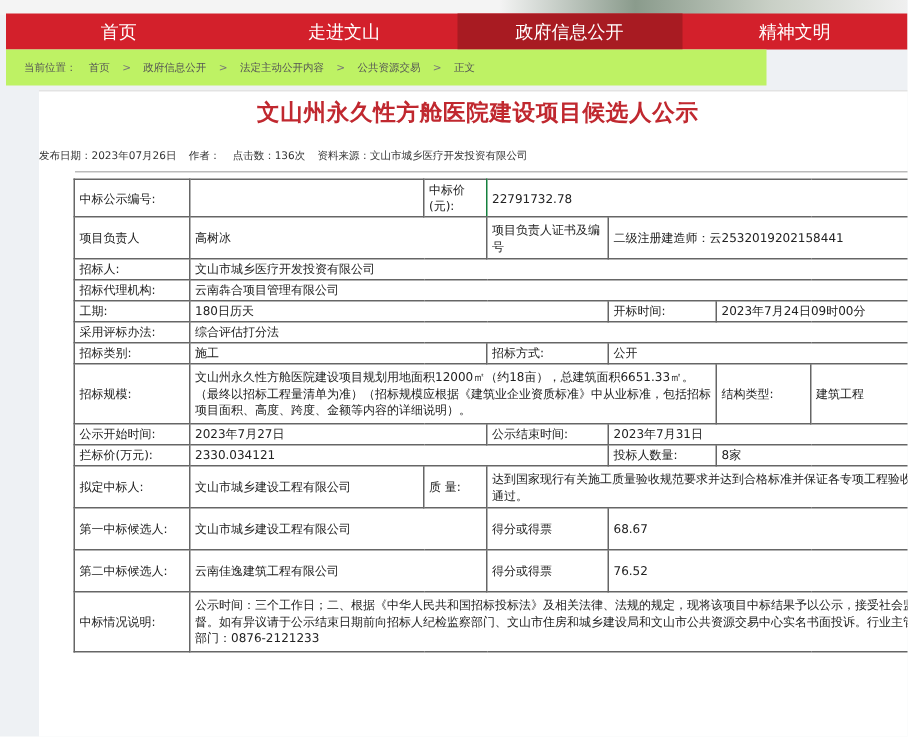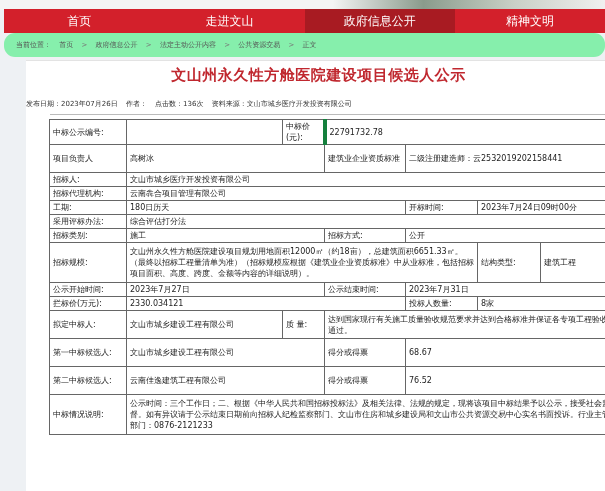--- a/index.html
+++ b/index.html
@@ -1,21 +1,21 @@
 <!DOCTYPE html>
 <html><head>
 <meta charset="utf-8">
 <style>
   html,body{margin:0;padding:0;}
   body{width:605px;height:491px;overflow:hidden;background:#eef1f4;font-family:"DejaVu Sans","Liberation Sans",sans-serif;position:relative;}
   .banner{position:absolute;left:0;top:0;width:605px;height:10px;background:linear-gradient(90deg,#f4f4f4 0%,#f4f4f4 55%,#8a9b8c 70%,#c9d0c6 85%,#f0f0f0 100%);}
   .nav{position:absolute;left:4px;top:9px;width:601px;height:24px;background:#d3202b;display:flex;}
   .nav-item{flex:1;color:#fff;font-size:12px;line-height:24px;text-align:center;cursor:pointer;}
   .nav-item.active{background:#a81b22;}
-  .crumb{position:absolute;left:4px;top:33px;width:601px;height:24px;background:#86efac;font-size:7px;color:#555;line-height:24px;border-radius:11px;}
+  .crumb{position:absolute;left:4px;top:33px;width:507px;height:24px;background:#bef264;font-size:7px;color:#555;line-height:24px;}
   .crumb span{margin-right:6px;}
   .crumb .sep{color:#777;}
   .page{position:absolute;left:10px;top:60px;width:595px;height:431px;background:#fff;border-top:1px solid #e3e3e3;margin-left:16px;}
   .title{position:absolute;left:0;top:5px;width:585px;text-align:center;font-size:15px;color:#c0282f;font-weight:bold;letter-spacing:0.5px;}
   .meta{position:absolute;left:0;top:38px;width:585px;font-size:7px;color:#333;}
   .meta span{margin-right:6px;}
   .rule{position:absolute;left:24px;top:53px;width:561px;height:1px;background:#bbb;}
   table{position:absolute;left:23px;top:58px;border-collapse:collapse;table-layout:fixed;width:564px;font-size:8px;color:#222;}
   td{border:1px solid #666;padding:1px 3px;vertical-align:middle;line-height:11px;word-break:break-all;}
 </style>
@@ -62,27 +62,27 @@
         <col style="width:42px">
       <col style="width:81px">
         <col style="width:72px">
         <col style="width:63px">
         <col style="width:73px">
     </colgroup>
     <tbody>
         <tr style="height:16px">
       <td>中标公示编号:</td>
       <td colspan="2"></td>
-      <td colspan="1" style="border-right:4px solid #15803d"><span>中标价(元):</span></td>
+      <td colspan="1" style="border-right:1px solid #15803d"><span>中标价(元):</span></td>
       <td colspan="4">22791732.78</td>
     </tr>
     <tr style="height:28px">
       <td>项目负责人</td>
       <td colspan="3">高树冰</td>
-      <td>建筑业企业资质标准</td>
+      <td>项目负责人证书及编号</td>
       <td colspan="3">二级注册建造师：云2532019202158441</td>
     </tr>
     <tr style="height:14px">
       <td>招标人:</td>
       <td colspan="7">文山市城乡医疗开发投资有限公司</td>
     </tr>
     <tr style="height:14px">
       <td>招标代理机构:</td>
       <td colspan="7">云南犇合项目管理有限公司</td>
     </tr>

